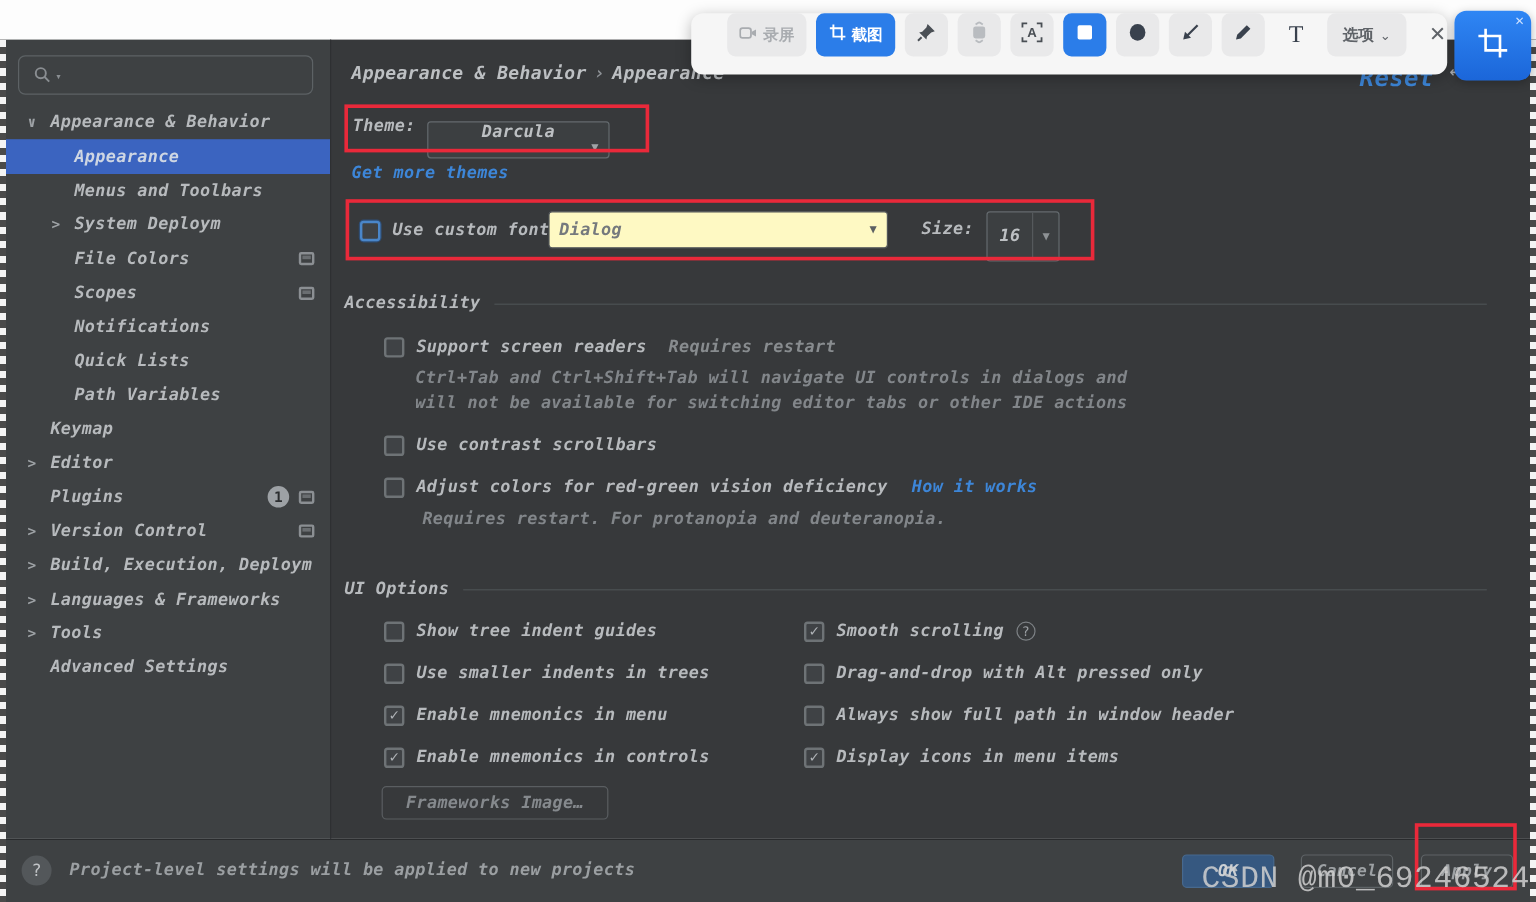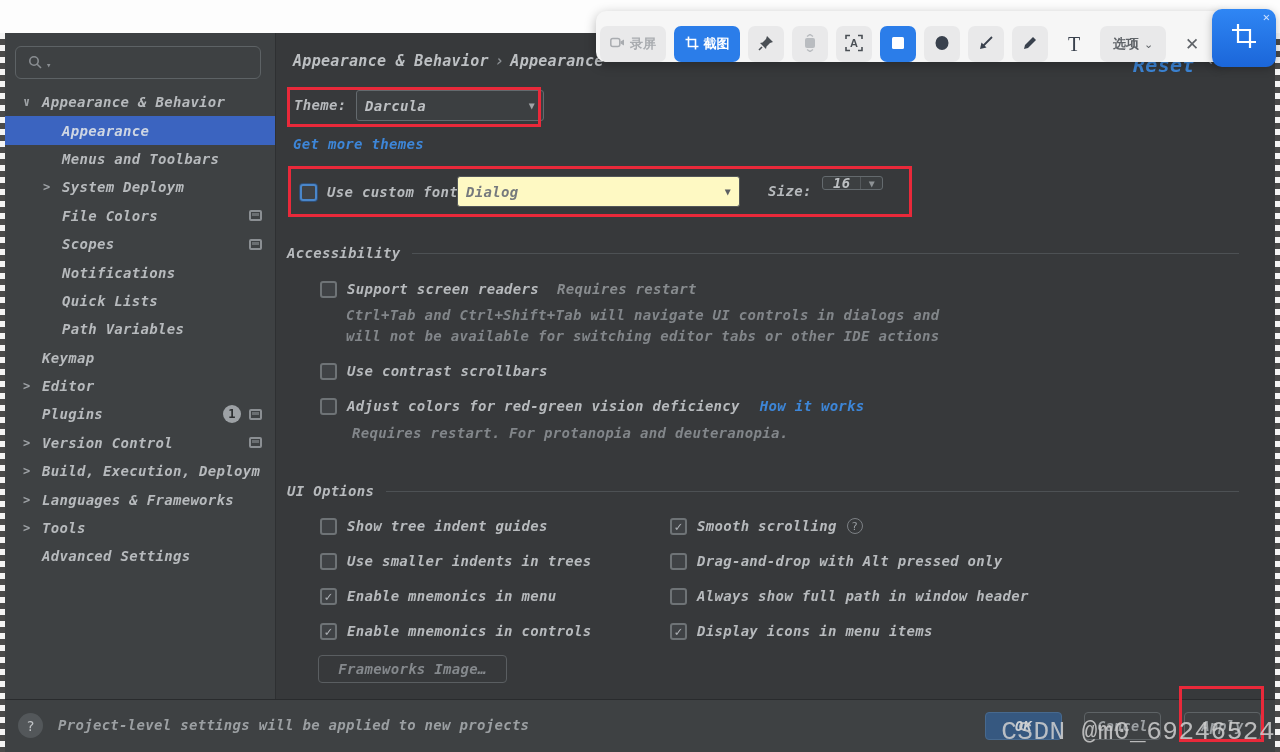--- a/index.html
+++ b/index.html
@@ -51,21 +51,21 @@
   .abs { position:absolute; z-index:2; }
   .lbl { font-size:14px; color:#b7babd; white-space:nowrap; }
   .dim { color:#888c8f; }
   .comment { font-size:14px; color:#82868a; white-space:nowrap; }
   .link { color:#3d86d8; }
   .combo { border:1px solid #646a6e; border-radius:3px; background:#3c3f41; display:flex; align-items:center;
     padding:0 8px; color:#bdc0c3; font-size:14px; height:31px; }
   .combo .arrow { margin-left:auto; color:#9fa3a6; font-size:10px; font-style:normal; }
   .combo.disabled { border-color:#525659; background:#fef9c3; color:#75797d; }
   .combo.disabled .arrow { color:#5c6063; }
-  .sizecombo { display:flex; height:14px; border:1px solid #646a6e; border-radius:3px; background:#3c3f41; }
+  .sizecombo { display:flex; height:42px; border:1px solid #646a6e; border-radius:3px; background:#3c3f41; }
   .sizecombo .val { display:flex; align-items:center; padding:0 10px; color:#bdc0c3; font-size:14px; }
   .sizecombo .acell { width:22px; border-left:1px solid #55595c; display:flex; align-items:center;
     justify-content:center; color:#8e9295; font-size:10px; font-style:normal;}
 
   .cbrow { position:absolute; display:flex; align-items:center; gap:10px; height:20px; z-index:2;}
   .cb { width:17px; height:17px; border:2px solid #6e7376; border-radius:3px; background:#3f4245; flex:none;
     display:flex; align-items:center; justify-content:center; color:#aeb2b6; font-size:13px; font-style:normal; }
   .cb.focus { border-color:#4a86c9; box-shadow:0 0 0 1px #2f4f77; }
 
   .sectionhead { position:absolute; left:287px; width:952px; display:flex; align-items:center; gap:12px; z-index:2;}
@@ -87,23 +87,23 @@
   .btn.plain { background:#3e4143; border:1px solid #5e6366; color:#9da1a4; }
 
   
   .redrect { position:absolute; border:3px solid #e9293a; z-index:6; }
 
   
   .watermark { position:absolute; right:5px; bottom:5px; font-family:Liberation Mono, monospace;
     font-size:26px; color:rgba(208,208,208,.85); z-index:7; letter-spacing:.5px; }
 
   
-  .captoolbar { position:absolute; left:596px; top:11px; width:630px; height:51px; background:#f6f6f6;
-    border-radius:10px; box-shadow:0 3px 12px rgba(0,0,0,.28); display:flex; align-items:flex-end;
-    padding:0 4px; gap:8px; z-index:8; font-family:"DejaVu Sans", sans-serif; }
+  .captoolbar { position:absolute; left:576px; top:11px; width:630px; height:51px; background:#f6f6f6;
+    border-radius:10px; box-shadow:0 3px 12px rgba(0,0,0,.28); display:flex; align-items:flex-start;
+    padding:0 30px; gap:8px; z-index:8; font-family:"DejaVu Sans", sans-serif; }
   .tbtn { height:36px; border-radius:7px; background:#e9e9ea; display:flex; align-items:center;
     justify-content:center; gap:5px; font-size:13px; color:#5f6368; flex:none; cursor:pointer;}
   .tbtn.wide { width:66px; }
   .tbtn.sq { width:36px; }
   .tbtn.blue { background:#2b7de9; color:#ffffff; }
   .tbtn.ghost { background:transparent; }
   .tbtn .cn { font-weight:bold; }
   .tbtn.disabled { color:#a9acb0; }
   .opt-chev { font-size:11px; color:#5f6368; }
   .tclose { font-size:17px; color:#5f6368; font-style:normal; }
@@ -224,21 +224,21 @@
   <div class="crumbs ide">
     <span>Appearance &amp; Behavior</span><span class="crumb-sep">›</span><span>Appearance</span>
   </div>
   <div class="reset ide">Reset</div>
   <div class="navarrows">
     <span>←</span>
     <span class="fwd">→</span>
   </div>
 
   <div class="abs lbl ide" style="left:294px; top:97px;">Theme:</div>
-  <div class="abs combo ide" style="left:356px; top:90px; width:188px;">
+  <div class="abs combo ide" style="left:356px; top:101px; width:152px;flex-direction:column;">
     <span>Darcula</span>
     <span class="arrow">▼</span>
   </div>
   <div class="abs lbl ide link" style="left:293px; top:136px;">Get more themes</div>
 
   <div class="cbrow" style="left:300px; top:182px;">
     <span class="cb focus"></span>
     <span class="lbl ide">Use custom font:</span>
   </div>
   <div class="abs combo disabled ide" style="left:457px; top:176px; width:283px;">

